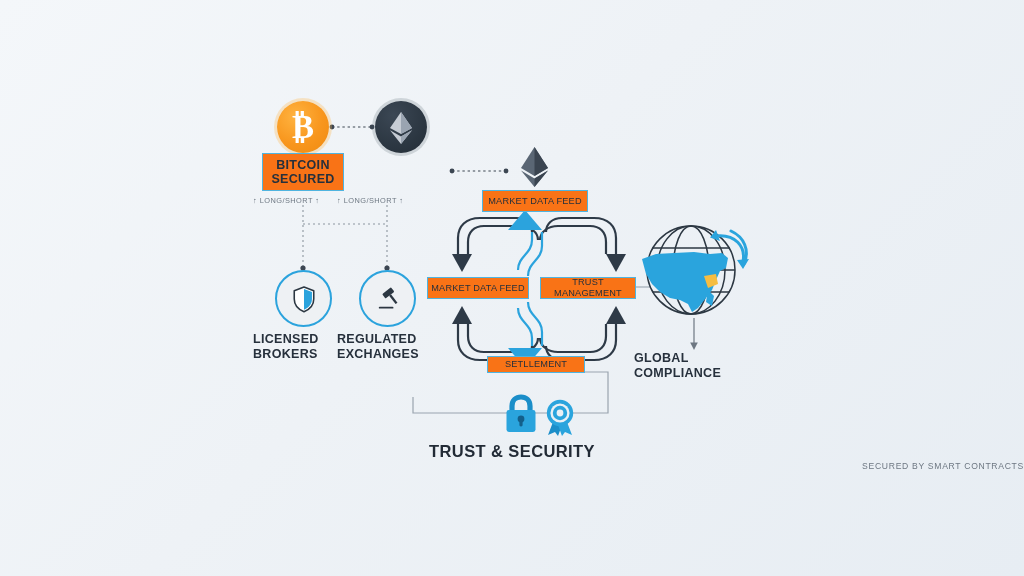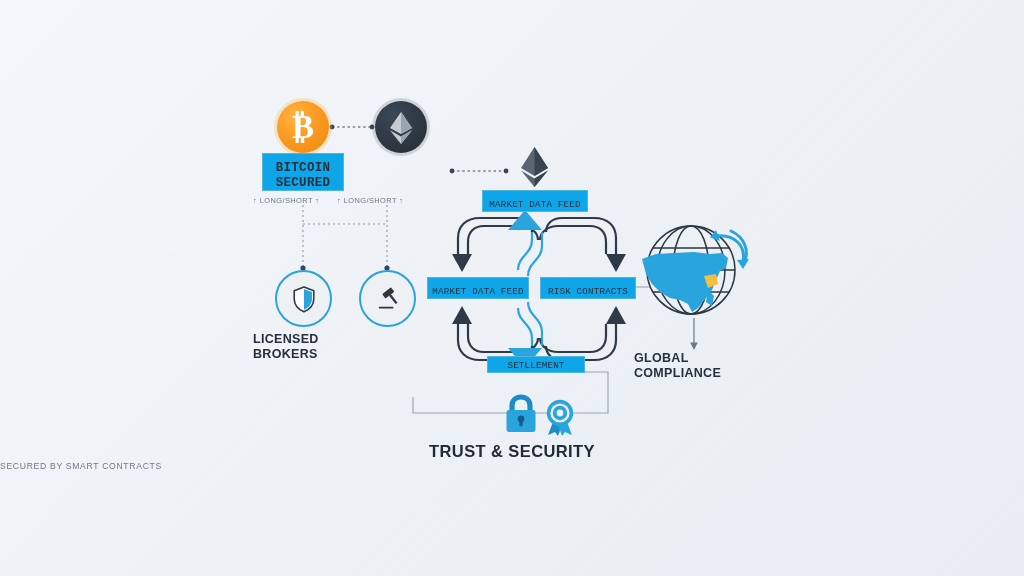--- a/index.html
+++ b/index.html
@@ -11,28 +11,27 @@
     position:relative;
     color:#2b3440;
   }
   #stage { position:absolute; inset:0; }
   .abs { position:absolute; }
 
   
   .nodebox{
     position:absolute;
     border:1.4px solid #4fb4e0;
-    background:#0ea5e9;
-    display:flex; align-items:flex-end; justify-content:center;
+    background:#f97316;
+    display:flex; align-items:center; justify-content:center;
     text-align:center;
     font-weight:bold;
     color:#26303c;
     letter-spacing:.3px;
     line-height:1.15;
-    font-family:Liberation Mono, monospace;
   }
   .nodebox.big{ font-size:12.5px; }
   .nodebox.small{ font-size:9.2px; font-weight:normal; letter-spacing:.2px; }
 
   
   .coin{ position:absolute; border-radius:50%; display:flex; align-items:center; justify-content:center; }
   .coin-btc{
     background:radial-gradient(circle at 35% 30%, #ffb340 0%, #f8961d 55%, #ef8a10 100%);
     box-shadow:0 0 0 3px rgba(255,181,74,.30);
   }
@@ -57,21 +56,21 @@
   }
   .microlabel{
     position:absolute; 
     font-size:7.4px; color:#6d7782; letter-spacing:.45px; white-space:nowrap;
   }
   .title-main{
     position:absolute; text-align:center; width:100%;
     font-weight:bold; font-size:16.5px; letter-spacing:.4px; color:#222b36;
   }
   .title-sub{
-    position:absolute; text-align:left; width:100%;
+    position:absolute; text-align:right; width:100%;
     font-size:8.6px; letter-spacing:.7px; color:#6d7782;
   }
   svg{ position:absolute; overflow:visible; }
 </style>
 </head>
 <body>
 
 <div id="stage">
 
   <svg style="left:0;top:0;width:1024px;height:576px;">
@@ -152,20 +151,24 @@
         <rect x="14.5" y="7.5" width="15" height="7.6" rx="1.6" fill="#2c3742"></rect>
         <rect x="20.5" y="15.1" width="3.2" height="14" fill="#2c3742"></rect>
       </g>
     </svg>
   </div>
 
   <div class="caption" style="left:253px;top:332px;width:100px;">
     <span>LICENSED</span><br>
     <span>BROKERS</span>
   </div>
+  <div class="caption" style="left:337px;top:332px;width:100px;">
+    <span>REGULATED</span><br>
+    <span>EXCHANGES</span>
+  </div>
 
   <svg style="left:430px;top:210px;width:210px;height:160px;">
 
     <path d="M102,22 C102,14 96,8 86,8 L50,8 C36,8 28,16 28,28 L28,46" stroke="#2e3a47" stroke-width="2.2" fill="none"></path>
     <path d="M22,44 L42,44 L32,62 Z" fill="#2e3a47"></path>
     <path d="M108,30 C108,22 100,16 90,16 L54,16 C44,16 38,22 38,32 L38,44" stroke="#2e3a47" stroke-width="2.2" fill="none"></path>
 
     <path d="M116,22 C116,14 122,8 132,8 L164,8 C178,8 186,16 186,28 L186,46" stroke="#2e3a47" stroke-width="2.2" fill="none"></path>
     <path d="M176,44 L196,44 L186,62 Z" fill="#2e3a47"></path>
     <path d="M110,30 C110,22 118,16 128,16 L160,16 C170,16 176,22 176,32 L176,44" stroke="#2e3a47" stroke-width="2.2" fill="none"></path>
@@ -189,21 +192,21 @@
 
   <div class="nodebox small" style="left:482px;top:190px;width:106px;height:22px;">
     <span>MARKET DATA FEED</span>
   </div>
 
   <div class="nodebox small" style="left:427px;top:277px;width:102px;height:22px;">
     <span>MARKET DATA FEED</span>
   </div>
 
   <div class="nodebox small" style="left:540px;top:277px;width:96px;height:22px;">
-    <span>RISK CONTRACTS</span>
+    <span>TRUST MANAGEMENT</span>
   </div>
 
   <div class="nodebox small" style="left:487px;top:356px;width:98px;height:17px;">
     <span>SETLLEMENT</span>
   </div>
 
   <div class="abs" style="left:636px;top:224px;width:118px;height:96px;">
     <svg viewBox="0 0 118 96" style="position:static;width:118px;height:96px;">
 
       <g stroke="#2c3742" stroke-width="1.5" fill="none">

